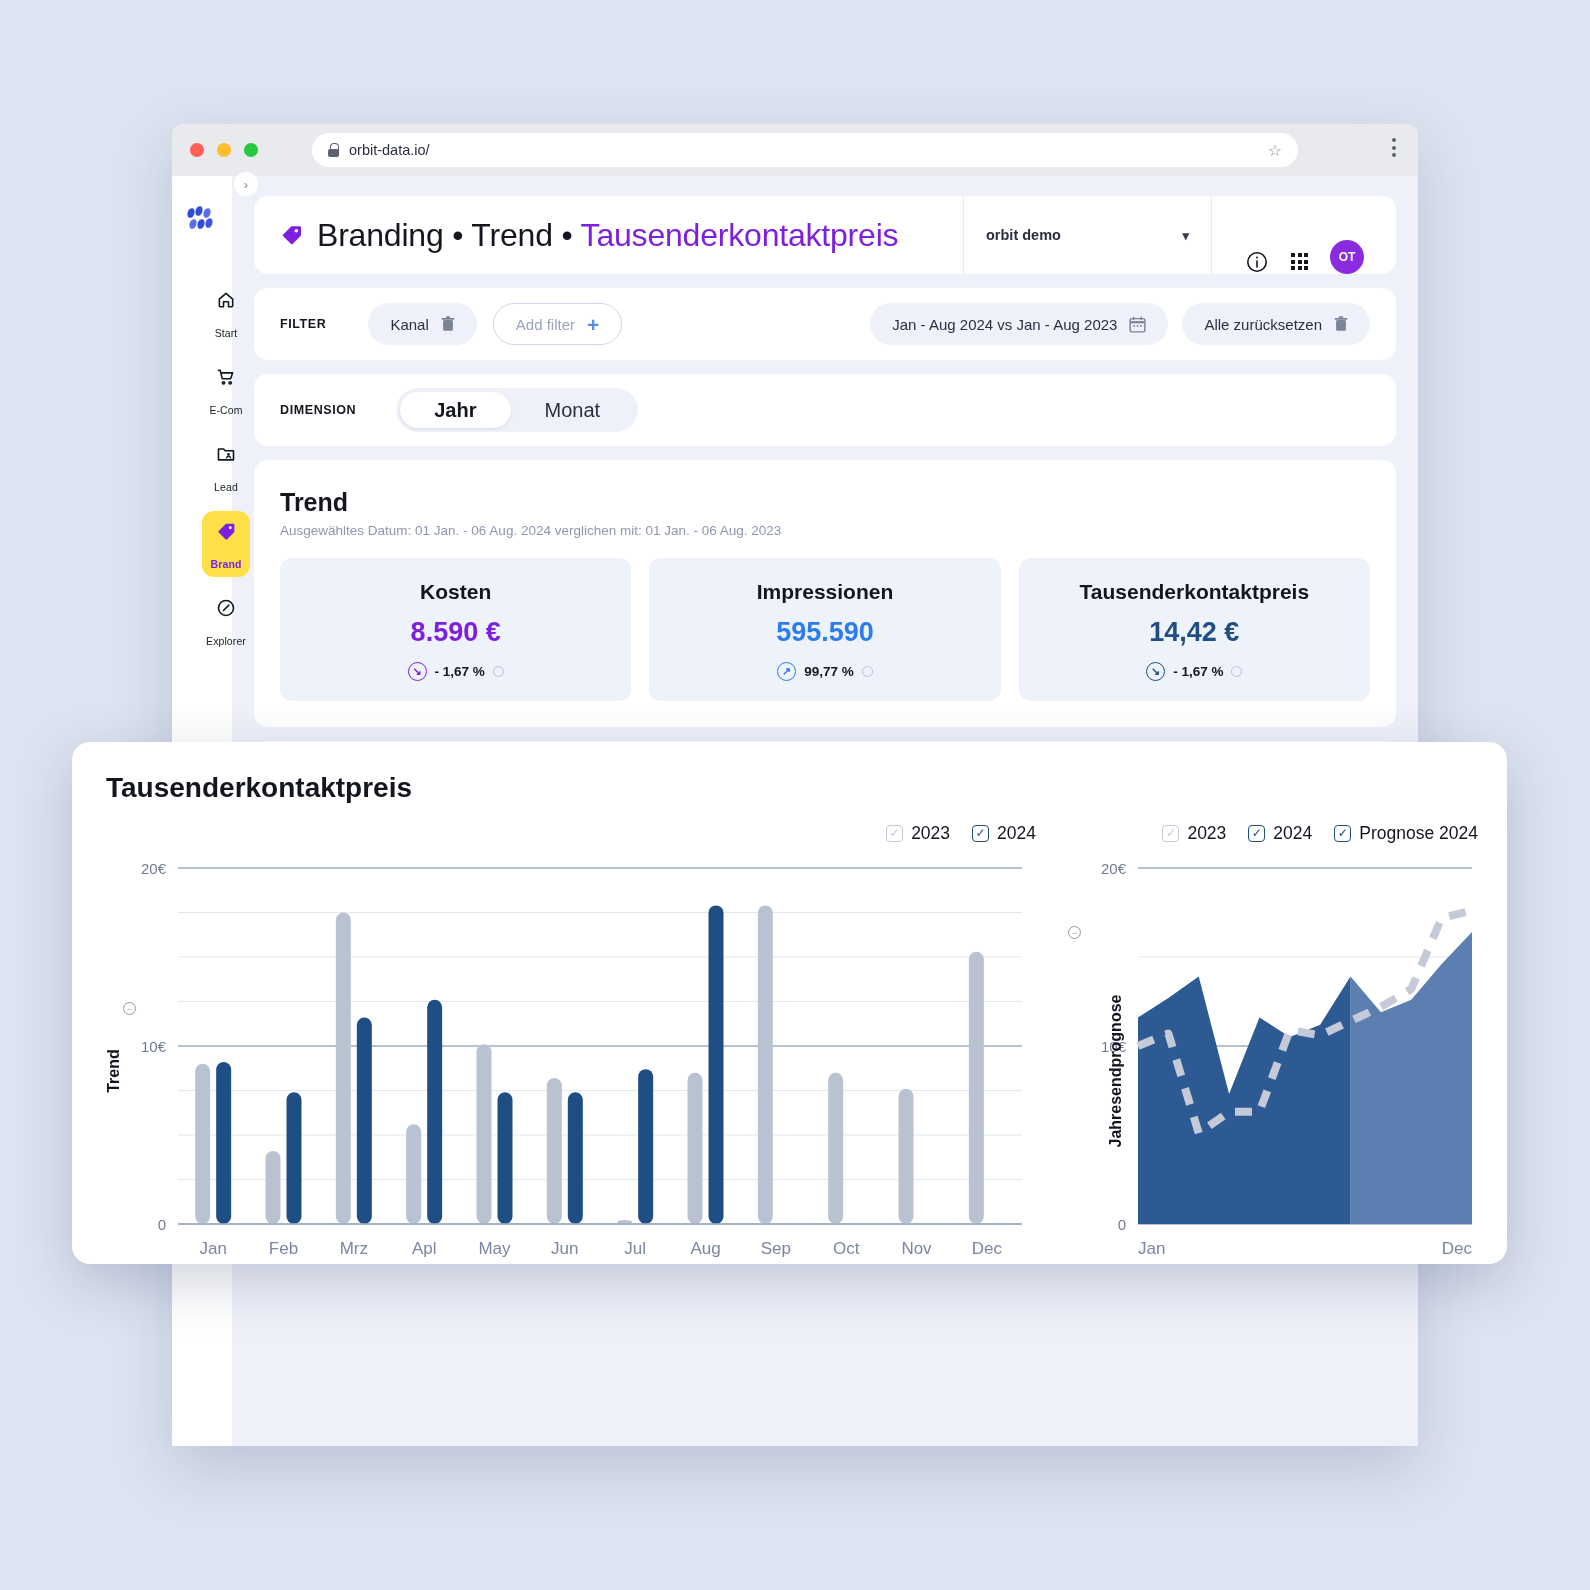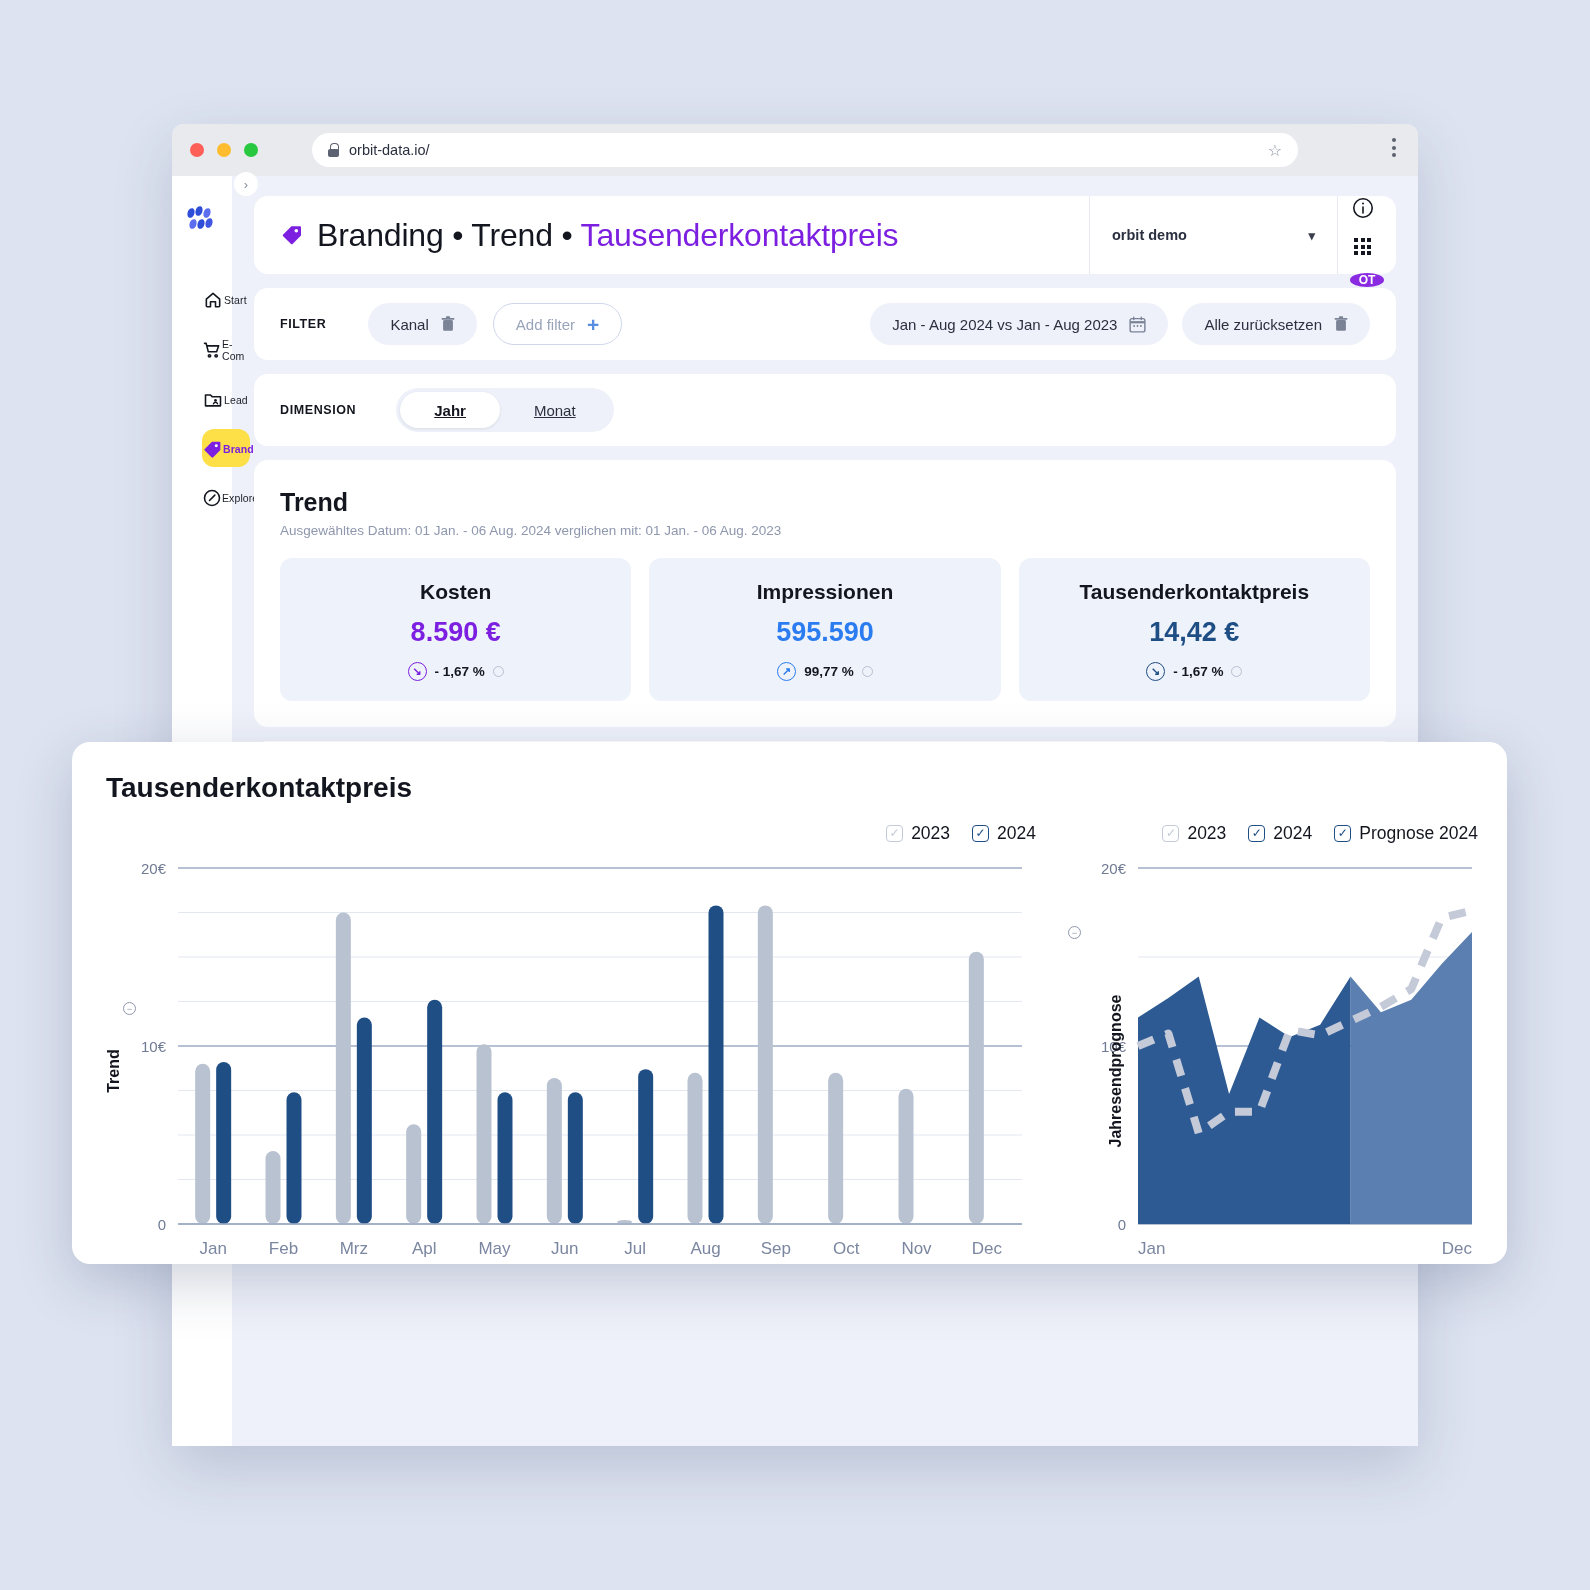--- a/index.html
+++ b/index.html
@@ -44,21 +44,21 @@
   }
   .logo{ width:36px;height:30px; margin-bottom:46px; position:relative; }
   .logo svg{ display:block; }
   .chev-open{
     position:absolute; left:62px; top:48px; width:24px;height:24px;background:#fff;
     border-radius:50%; display:flex;align-items:center;justify-content:center;
     color:#8a90a0; font-size:13px;
   }
   .nav-item{
     width:48px; padding:9px 0 7px; margin-bottom:11px; border-radius:12px;
-    display:flex; flex-direction:row; align-items:center; gap:0;margin-left:48px;
+    display:flex; flex-direction:column; align-items:center; gap:16px;margin-left:48px;
   }
   .nav-item.active{ background:#fde047; }
   .nav-item .lbl{ font-size:10.5px; color:#1b1e28; letter-spacing:.1px; }
   .nav-item.active .lbl{ color:#7c1fe0; font-weight:600; }
   .nav-ico{ width:22px;height:22px; display:flex;align-items:center;justify-content:center; }
 
   .content{ flex:1; padding:20px 22px 0 22px; min-width:0; position:relative; }
 
   .card{ background:#fff; border-radius:14px; margin-bottom:14px; }
 
@@ -69,21 +69,21 @@
   .crumbs{ font-size:32px; font-weight:400; color:#14161f; letter-spacing:-.2px; white-space:nowrap;}
   .crumbs .sep{ color:#14161f; }
   .crumbs .cur{ color:#7c1fe0; }
   .acct{
     width:248px; border-left:1px solid #e6e9f2; height:100%;
     display:flex; align-items:center; justify-content:space-between; padding:0 22px;
     font-size:14.5px; color:#2b3040;font-weight:bold;
   }
   .chev{ color:#3a3f4c; font-size:13px; }
   .hdr-actions{
-    border-left:1px solid #e6e9f2; height:100%; display:flex; align-items:flex-start; gap:18px; padding:0 12px;flex-direction:column;
+    border-left:1px solid #e6e9f2; height:100%; display:flex; align-items:flex-end; gap:18px; padding:0 32px;
   }
   .ico-btn{ width:25px;height:25px; display:flex;align-items:center;justify-content:center; }
   .grid-ico{ display:grid; grid-template-columns:repeat(3,4px); gap:2.5px; }
   .grid-ico i{ width:4px;height:4px;background:#14161f;display:block; }
   .avatar{
     width:34px;height:34px;border-radius:50%;background:#8a2be2;
     display:flex;align-items:center;justify-content:center;color:#fff;font-size:12px;font-weight:600;
   }
 
   
@@ -98,21 +98,21 @@
   .plus{ color:#5a8ee0; font-size:21px; font-weight:700; line-height:1; }
   .spacer{ flex:1; }
   .cal{ width:17px;height:17px; }
 
   
   .seg{
     height:44px; background:#eef1f9; border-radius:22px; display:inline-flex; align-items:center; padding:4px;
   }
   .seg b, .seg span{
     display:flex;align-items:center;justify-content:center;
-    height:36px; padding:0 34px; border-radius:18px; font-size:15px;text-decoration:underline;
+    height:36px; padding:0 34px; border-radius:18px; font-size:20px;
   }
   .seg b{ background:#fff; color:#14161f; font-weight:700; box-shadow:0 1px 3px rgba(20,30,60,.10); }
   .seg span{ color:#2b3040; font-weight:400; }
 
   
   .trend-card{ padding:28px 26px 26px; }
   .trend-h{ font-size:25px; font-weight:700; color:#14161f; margin-bottom:6px; }
   .trend-sub{ font-size:13.5px; color:#8e97ad; margin-bottom:20px; }
   .kpis{ display:flex; gap:18px; }
   .kpi{ flex:1; background:#eef2fa; border-radius:12px; padding:22px 10px 20px; text-align:center; }

